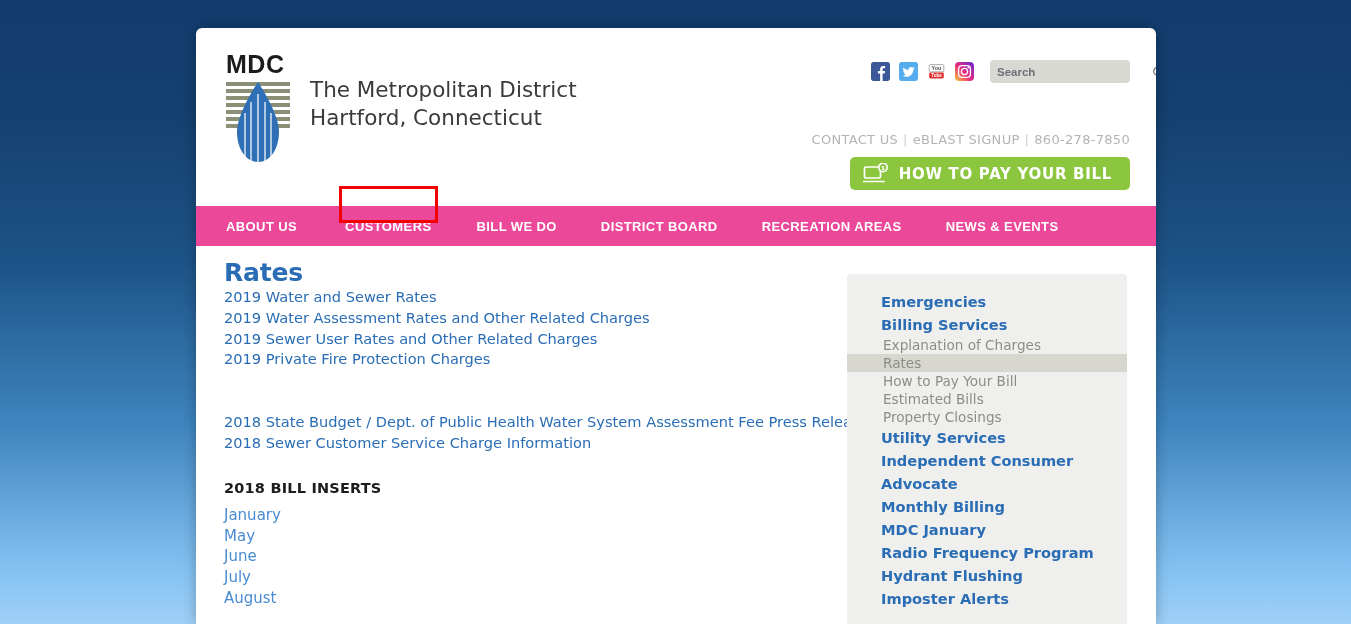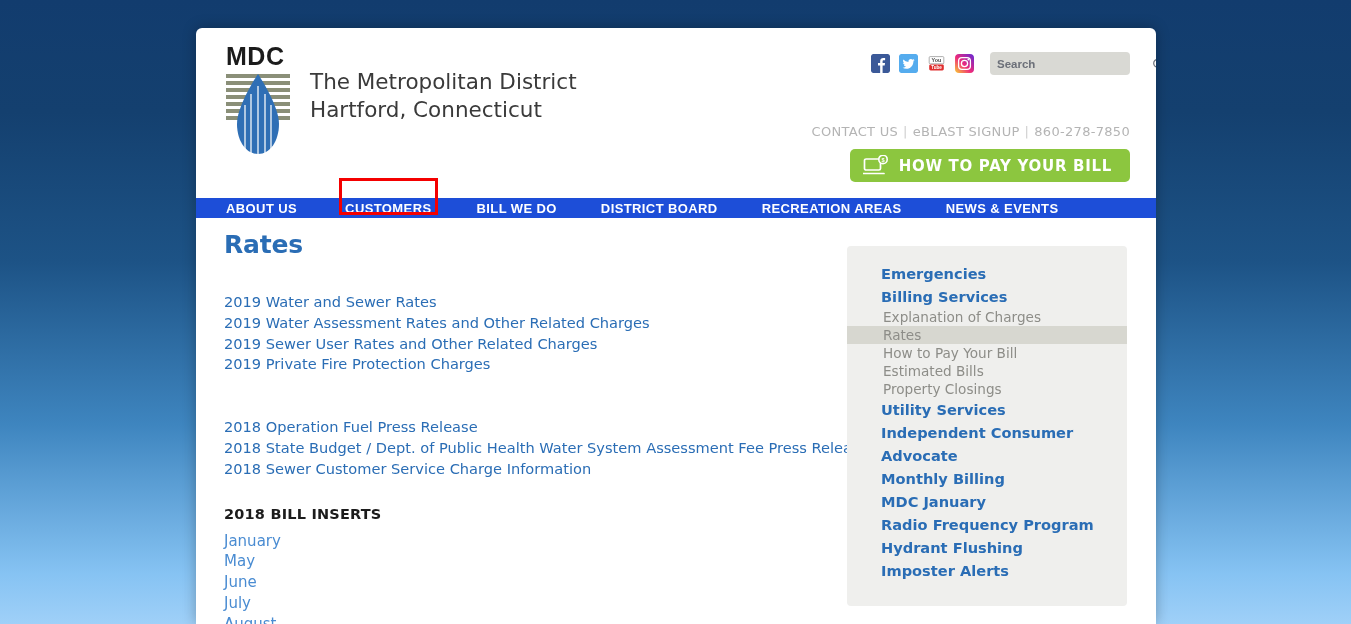--- a/index.html
+++ b/index.html
@@ -25,20 +25,21 @@
     background: #ffffff;
     border-radius: 6px 6px 0 0;
     box-shadow: 0 0 14px rgba(0,0,0,0.28);
     overflow: hidden;
   }
 
   
   .header {
     position: relative;
     height: 170px;
+    margin-top: 8px;
   }
   .logo-block {
     position: absolute;
     left: 28px;
     top: 16px;
     display: flex;
     align-items: flex-start;
   }
   .logo-mark {
     position: relative;
@@ -147,22 +148,22 @@
     color: #ffffff;
     font-weight: bold;
     font-size: 15px;
     letter-spacing: 0.7px;
     font-family: "DejaVu Sans", sans-serif;
     white-space: nowrap;
   }
 
   
   .navbar {
-    height: 20px;
-    background: #1d4ed8;
+    height: 40px;
+    background: #ec4899;
     display: flex;
     align-items: center;
     padding-left: 30px;
     position: relative;
   }
   .nav-item {
     color: #ffffff;
     font-weight: bold;
     font-size: 13px;
     letter-spacing: 0.4px;
@@ -197,21 +198,21 @@
     width: 620px;
   }
   .page-title {
     color: #2a6db5;
     font-size: 25px;
     font-weight: bold;
     margin: 12px 0 0 0;
     font-family: "DejaVu Sans", sans-serif;
     letter-spacing: -0.2px;
   }
-  .link-list { margin-top: 33px; }
+  .link-list { margin-top: 0; }
   .doc-link {
     display: block;
     color: #2a6db5;
     font-size: 14.6px;
     line-height: 20.8px;
     text-decoration: none;
     font-family: "DejaVu Sans", sans-serif;
     white-space: nowrap;
   }
   .link-gap { height: 42px; }
@@ -395,21 +396,20 @@
       <div class="link-list">
         <a class="doc-link" href="#">2019 Water and Sewer Rates</a>
         <a class="doc-link" href="#">2019 Water Assessment Rates and Other Related Charges</a>
         <a class="doc-link" href="#">2019 Sewer User Rates and Other Related Charges</a>
         <a class="doc-link" href="#">2019 Private Fire Protection Charges</a>
       </div>
 
       <div class="link-gap"></div>
 
       <div class="link-list" style="margin-top:0">
-        <a class="doc-link" href="#">2018 Operation Fuel Press Release</a>
         <a class="doc-link" href="#">2018 State Budget / Dept. of Public Health Water System Assessment Fee Press Release</a>
         <a class="doc-link" href="#">2018 Sewer Customer Service Charge Information</a>
       </div>
 
       <div class="inserts-title">2018 BILL INSERTS</div>
 
       <div class="month-list">
         <a class="month-link" href="#">January</a>
         <a class="month-link" href="#">May</a>
         <a class="month-link" href="#">June</a>

